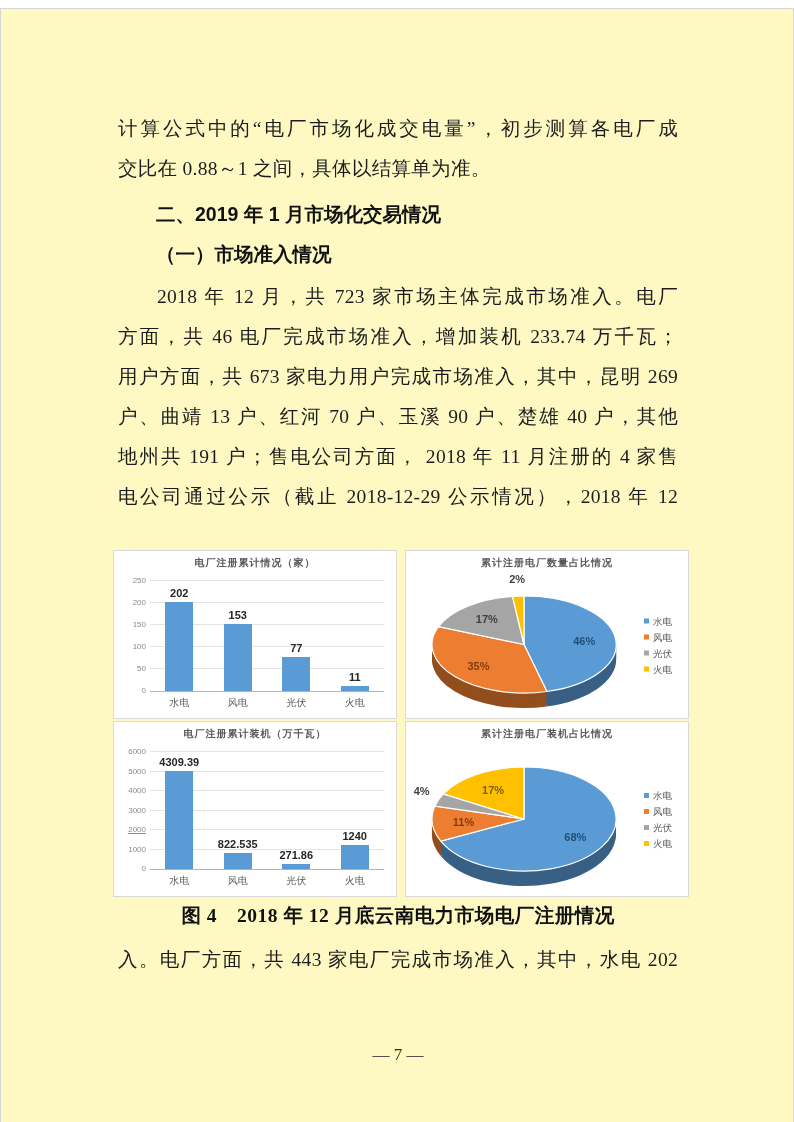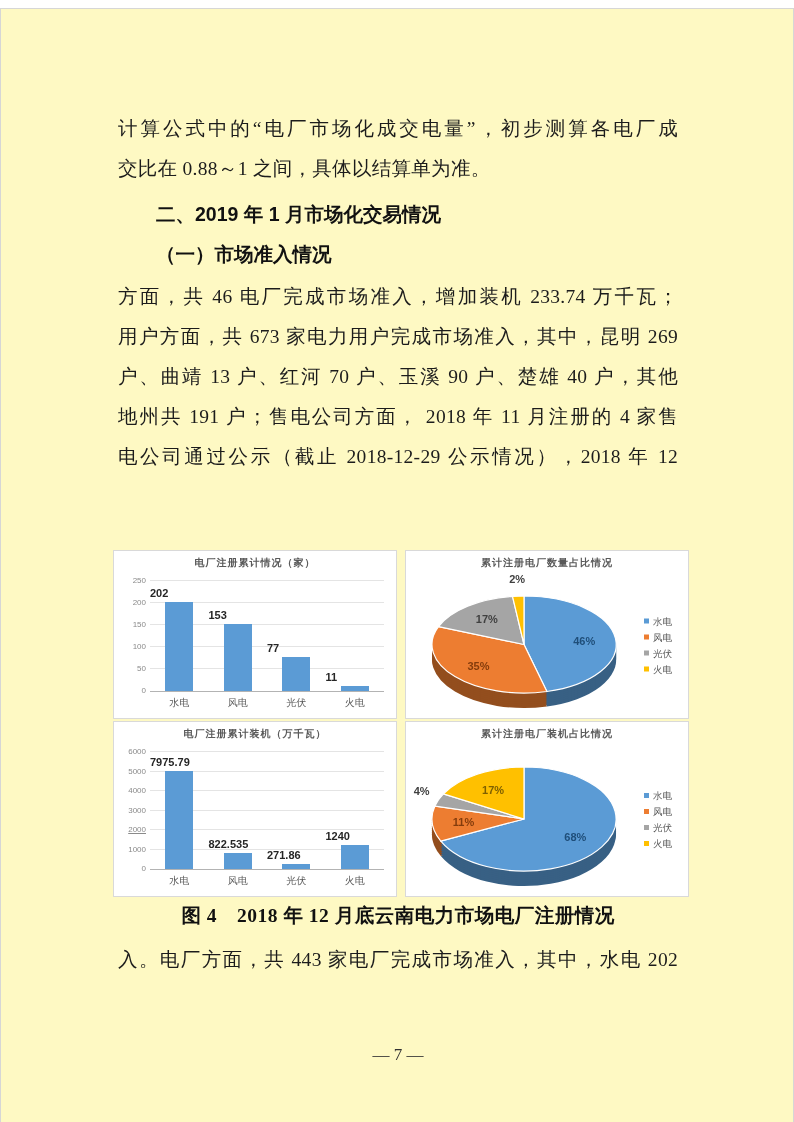--- a/index.html
+++ b/index.html
@@ -44,38 +44,39 @@
   .ctitle{
     position:absolute;top:5px;left:0;width:100%;text-align:center;
     font-size:10px;font-weight:bold;color:#595959;letter-spacing:1px;
   }
   .plot{position:absolute;left:36px;right:12px;top:30px;bottom:26px;
     border-bottom:1px solid #b3b3b3;}
   .grid{position:absolute;left:0;right:0;height:1px;background:#e4e4e4;}
   .ylab{position:absolute;width:32px;left:-36px;text-align:right;
     font-size:8px;color:#8a8a8a;transform:translateY(4px);}
   .bar{position:absolute;bottom:0;}
-  .vlab{position:absolute;font-size:11px;font-weight:bold;color:#262626;}
+  .vlab{position:absolute;text-align:center;font-size:11px;font-weight:bold;color:#262626;}
   .clab{position:absolute;top:100%;margin-top:5px;text-align:center;font-size:10px;color:#595959;}
   .piesvg{position:absolute;left:0;top:24px;}
 </style>
 </head>
 <body>
 
 <div class="page">
 
   <div class="textblock" id="p1" style="top:100px">
     <div class="line jl">计算公式中的“电厂市场化成交电量”，初步测算各电厂成</div>
     <div class="line">交比在 0.88～1 之间，具体以结算单为准。</div>
   </div>
 
   <div class="heading" style="top:190px">二、2019 年 1 月市场化交易情况</div>
   <div class="heading" style="top:230px">（一）市场准入情况</div>
 
   <div class="textblock" id="p2" style="top:268px">
+    <div class="line jl indent">2018 年 12 月，共 723 家市场主体完成市场准入。电厂</div>
     <div class="line jl">方面，共 46 电厂完成市场准入，增加装机 233.74 万千瓦；</div>
     <div class="line jl">用户方面，共 673 家电力用户完成市场准入，其中，昆明 269</div>
     <div class="line jl">户、曲靖 13 户、红河 70 户、玉溪 90 户、楚雄 40 户，其他</div>
     <div class="line jl">地州共 191 户；售电公司方面， 2018 年 11 月注册的 4 家售</div>
     <div class="line jl">电公司通过公示（截止 2018-12-29 公示情况），2018 年 12</div>
   </div>
 
   <div id="charts">
     <div class="panel">
         <div class="ctitle">电厂注册累计情况（家）</div>
@@ -168,21 +169,21 @@
           <div class="ylab" style="bottom: 33.3333%; text-decoration: underline;">2000</div>
           <div class="grid" style="bottom: 50%;"></div>
           <div class="ylab" style="bottom: 50%;">3000</div>
           <div class="grid" style="bottom: 66.6667%;"></div>
           <div class="ylab" style="bottom: 66.6667%;">4000</div>
           <div class="grid" style="bottom: 83.3333%;"></div>
           <div class="ylab" style="bottom: 83.3333%;">5000</div>
           <div class="grid" style="bottom: 100%;"></div>
           <div class="ylab" style="bottom: 100%;">6000</div>
           <div class="bar" style="left: 6.5%; width: 12%; height: 83.8663%; background: rgb(91, 155, 213);"></div>
-          <div class="vlab" style="left: 0%; width: 25%; bottom: calc(83.8663% + 3px);">7975.79</div>
+          <div class="vlab" style="left: 0%; width: 25%; bottom: calc(83.8663% + 3px);">4309.39</div>
           <div class="clab" style="left: 0%; width: 25%;">水电</div>
           <div class="bar" style="left: 31.5%; width: 12%; height: 13.7089%; background: rgb(91, 155, 213);"></div>
           <div class="vlab" style="left: 25%; width: 25%; bottom: calc(13.7089% + 3px);">822.535</div>
           <div class="clab" style="left: 25%; width: 25%;">风电</div>
           <div class="bar" style="left: 56.5%; width: 12%; height: 4.531%; background: rgb(91, 155, 213);"></div>
           <div class="vlab" style="left: 50%; width: 25%; bottom: calc(4.531% + 3px);">271.86</div>
           <div class="clab" style="left: 50%; width: 25%;">光伏</div>
           <div class="bar" style="left: 81.5%; width: 12%; height: 20.6667%; background: rgb(91, 155, 213);"></div>
           <div class="vlab" style="left: 75%; width: 25%; bottom: calc(20.6667% + 3px);">1240</div>
           <div class="clab" style="left: 75%; width: 25%;">火电</div>

